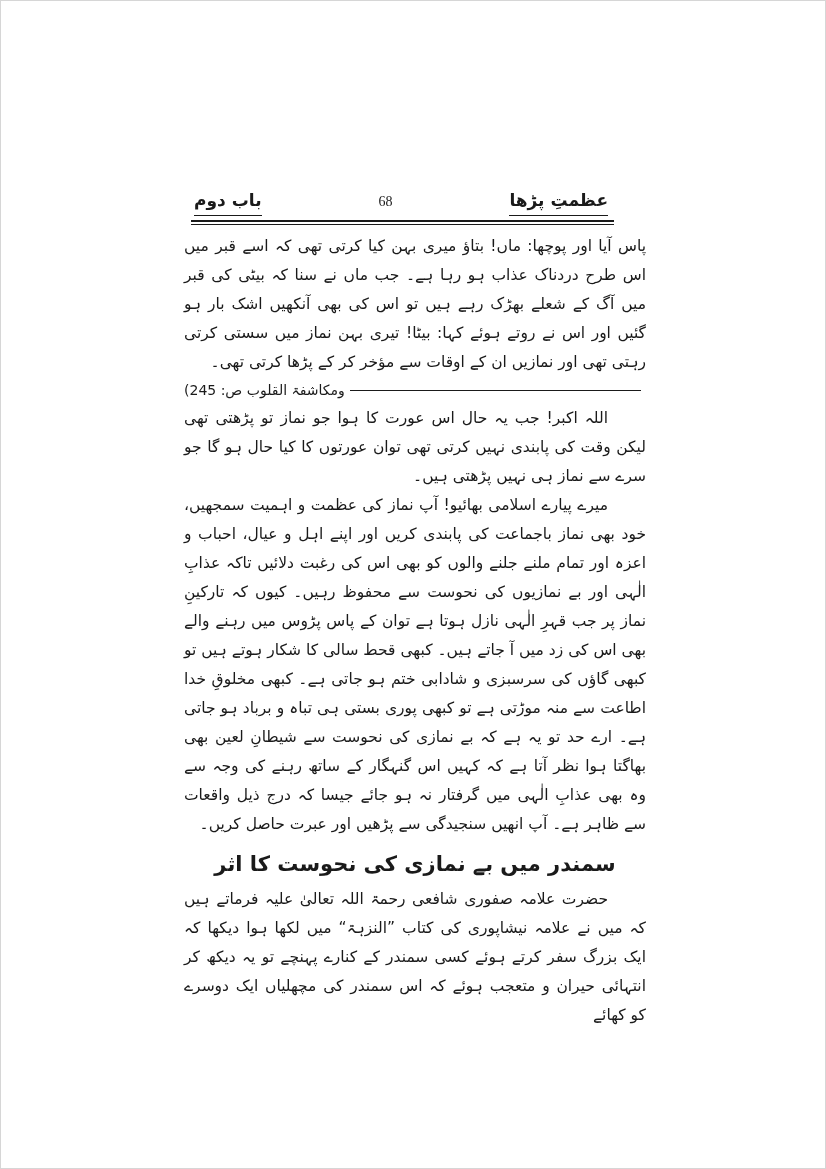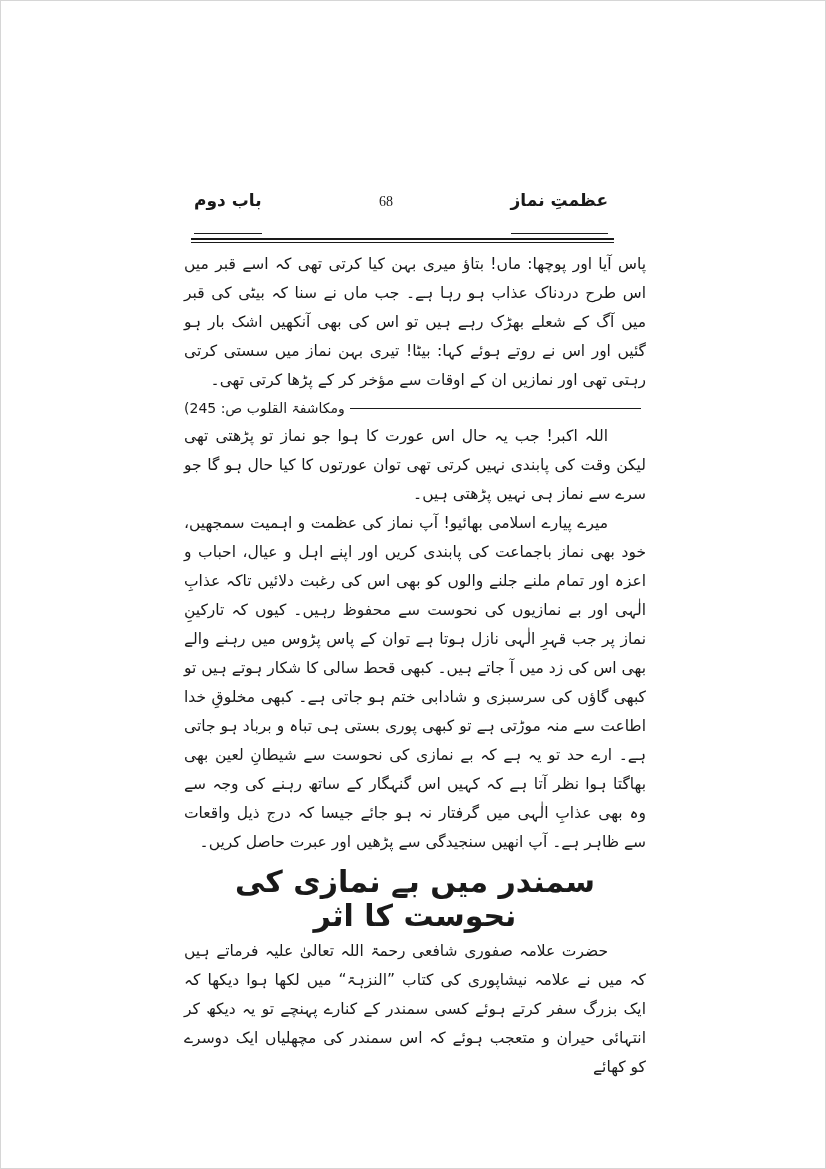--- a/index.html
+++ b/index.html
@@ -31,21 +31,21 @@
     display: flex;
     align-items: baseline;
     justify-content: space-between;
     padding: 0 38px 0 10px;
     line-height: 26px;
     font-size: 17px;
   }
   .h-underlined {
     display: inline-block;
     border-bottom: 1.5px solid #1a1a1a;
-    padding-bottom: 20px;
+    padding-bottom: 2px;
     font-weight: bold;
   }
   .h-num {
     font-family: "Liberation Serif", serif;
     font-weight: normal;
     font-size: 14px;
     direction: ltr;
   }
   
   .rule {
@@ -77,35 +77,35 @@
   }
   .ref-dash {
     flex: 1;
     height: 0;
     border-top: 1.5px solid #1a1a1a;
     margin: 0 5px;
   }
   
   .section-heading {
     margin: 8px 0 4px;
-    font-size: 30px;
+    font-size: 21px;
     font-weight: bold;
     text-align: center;
     line-height: 34px;
     letter-spacing: 0;
   }
 </style>
 </head>
 <body>
 
 <div class="page">
   <div class="sheet">
 
     <div class="running-header">
-      <span class="h-underlined">عظمتِ نماز</span>
+      <span class="h-underlined">عظمتِ پڑھا</span>
       <span class="h-num">68</span>
       <span class="h-underlined">باب دوم</span>
     </div>
 
     <div class="rule header-rule"></div>
 
     <p class="para first">پاس آیا اور پوچھا: ماں! بتاؤ میری بہن کیا کرتی تھی کہ اسے قبر میں اس طرح دردناک عذاب ہو رہا ہے۔ جب ماں نے سنا کہ بیٹی کی قبر میں آگ کے شعلے بھڑک رہے ہیں تو اس کی بھی آنکھیں اشک بار ہو گئیں اور اس نے روتے ہوئے کہا: بیٹا! تیری بہن نماز میں سستی کرتی رہتی تھی اور نمازیں ان کے اوقات سے مؤخر کر کے پڑھا کرتی تھی۔</p>
 
     <div class="ref-line">
       <span class="ref-dash"></span>

